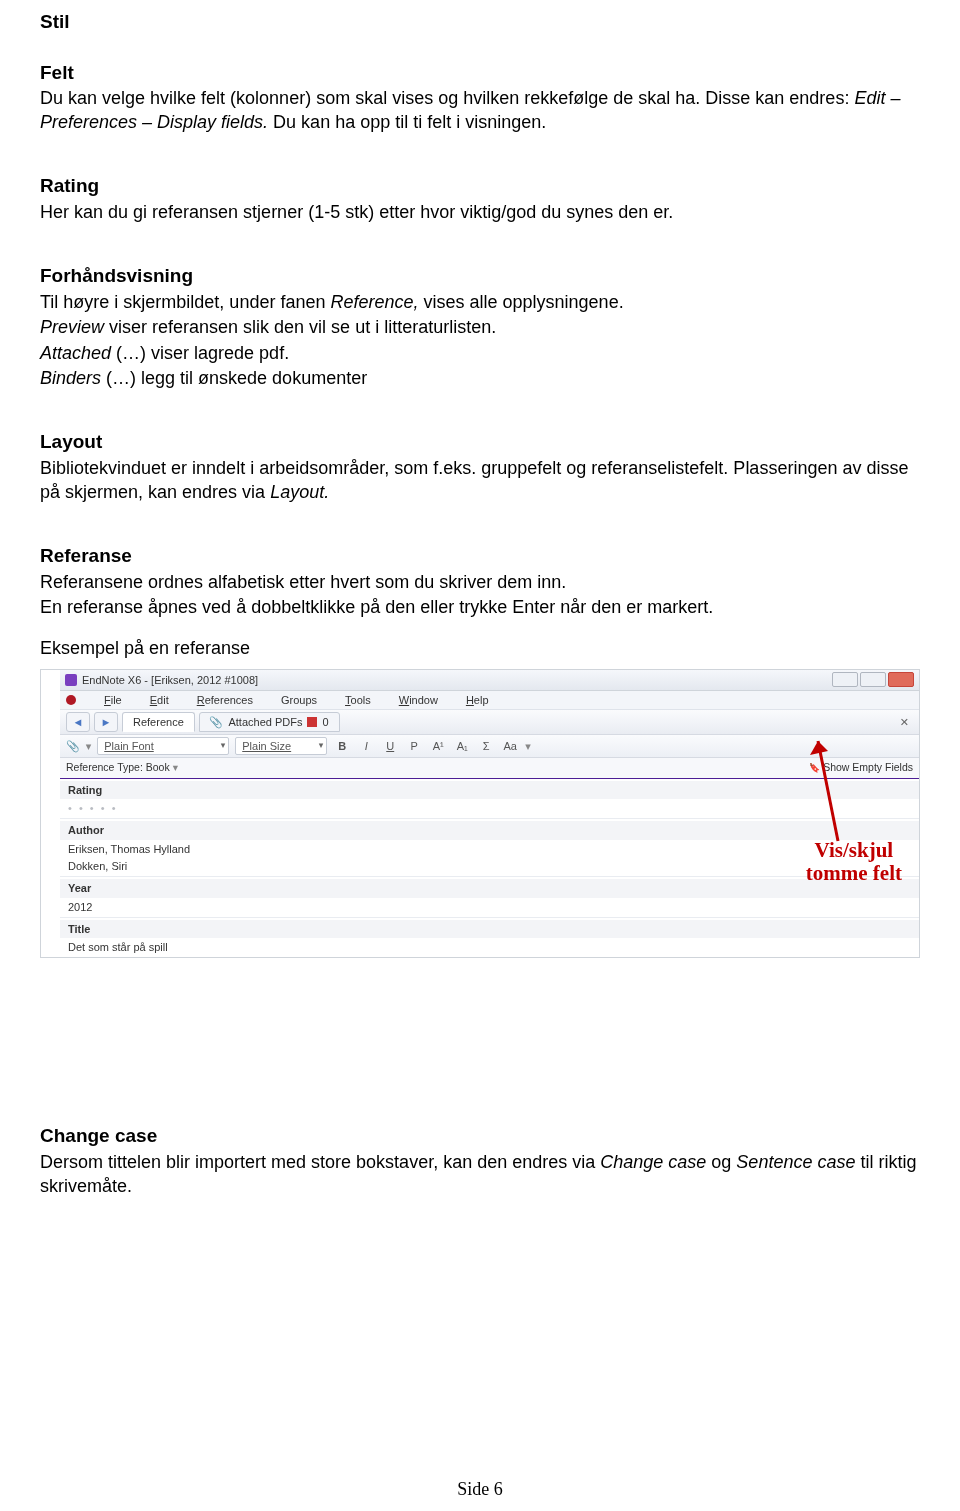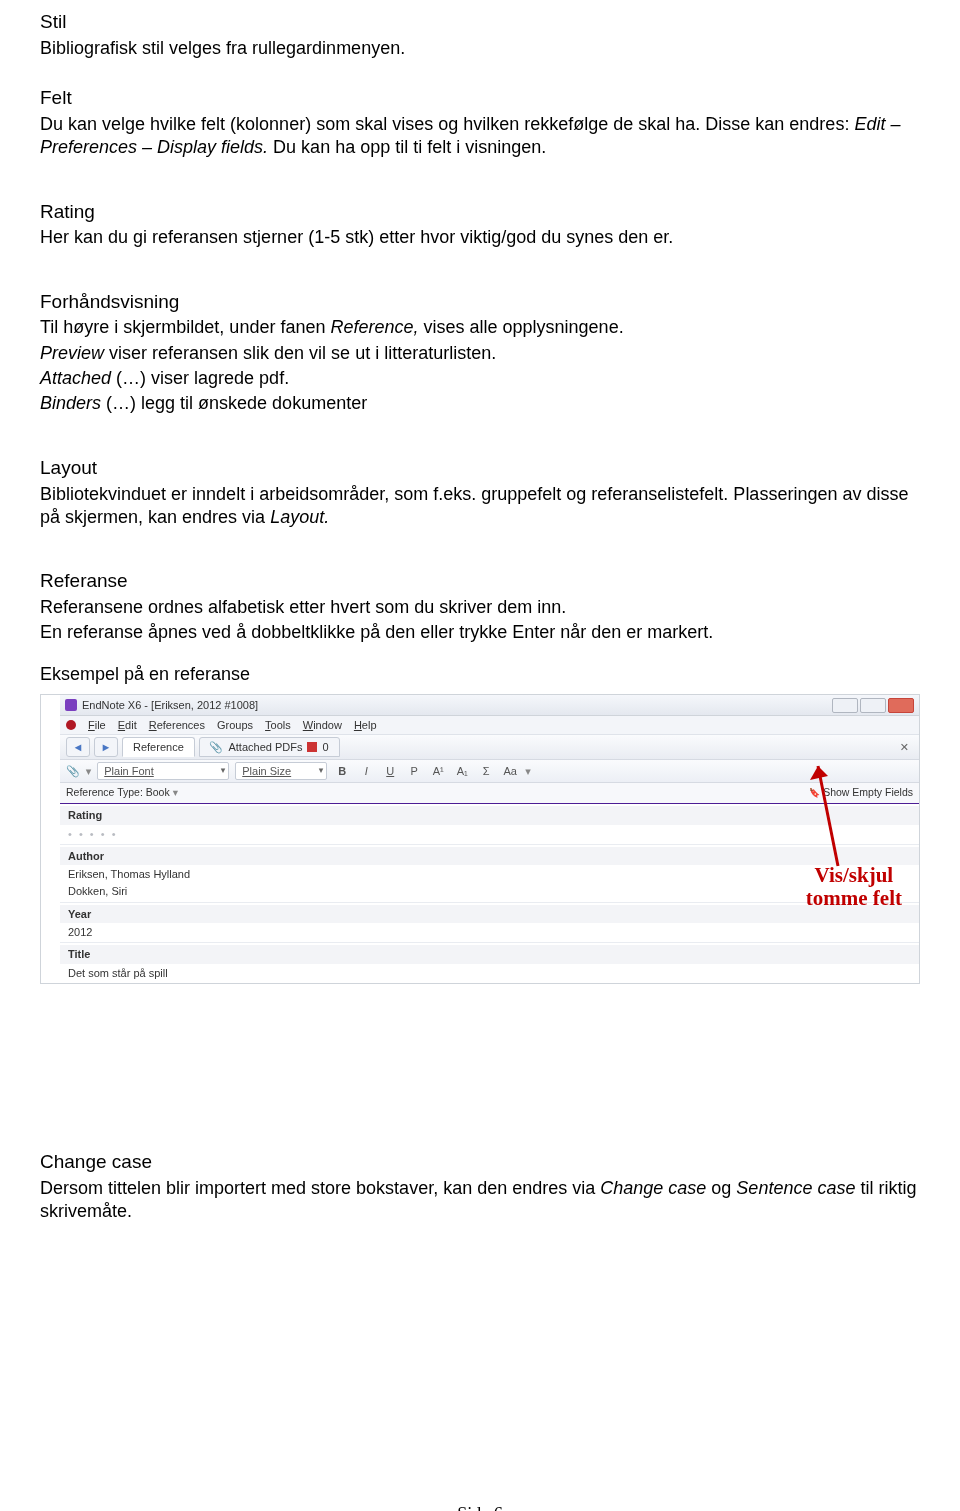--- a/index.html
+++ b/index.html
@@ -1,29 +1,29 @@
 <!DOCTYPE html>
 <html><head>
 <meta charset="utf-8">
 <style>
   html,body{margin:0;padding:0;background:#fff;color:#000;}
   body{width:960px;font-family:Verdana,Geneva,sans-serif;font-size:18px;line-height:1.3;}
   .page{padding:10px 40px 30px 40px;}
-  .sec-h{font-family:"Trebuchet MS",Tahoma,sans-serif;font-weight:400;font-size:19px;margin-top:26px;}
+  .sec-h{font-family:"Trebuchet MS",Tahoma,sans-serif;font-weight:700;font-size:19px;margin-top:26px;}
   .sec-h.first{margin-top:0;}
   p{margin:2px 0 0 0;}
   .it{font-style:italic;}
   .gap{margin-top:40px;}
   .sshot{margin-top:8px;border:1px solid #cfd4da;background:#fff;font-family:Tahoma,Verdana,sans-serif;font-size:11px;color:#333;position:relative;padding-left:19px;}
   .ss-titlebar{height:20px;display:flex;align-items:center;padding:0 5px;background:linear-gradient(#f5f7fb,#e4e8ef);border-bottom:1px solid #cfd4da;}
   .ss-appicon{width:12px;height:12px;border-radius:2px;background:#7a3fbf;margin-right:5px;}
   .ss-winbtns{margin-left:auto;display:flex;gap:2px;}
   .ss-winbtn{width:24px;height:13px;border:1px solid #b0b6c0;background:#eef1f6;border-radius:2px;}
   .ss-winbtn.close{background:#e06b5b;border-color:#c6453a;}
-  .ss-menubar{height:18px;display:flex;align-items:center;gap:12px;padding:0 6px;background:#f3f5f9;border-bottom:1px solid #dfe3ea;}
+  .ss-menubar{height:18px;display:flex;align-items:center;gap:28px;padding:0 6px;background:#f3f5f9;border-bottom:1px solid #dfe3ea;}
   .ss-menubar .en-dot{width:10px;height:10px;border-radius:50%;background:#b01824;}
   .ss-menuitem u{text-decoration:underline;}
   .ss-toolbar{height:24px;display:flex;align-items:center;padding:0 6px;background:linear-gradient(#fafbfd,#e9ecf2);border-bottom:1px solid #d6dae2;gap:4px;}
   .nav-btn{width:22px;height:18px;border:1px solid #c6ccd6;border-radius:3px;background:#f3f5f9;display:flex;align-items:center;justify-content:center;color:#4a77c4;font-size:11px;}
   .tab{height:18px;padding:0 10px;border:1px solid #c6ccd6;border-radius:3px 3px 0 0;display:flex;align-items:center;background:#f3f5f9;gap:5px;}
   .tab.active{background:#fff;border-bottom-color:#fff;}
   .clip-ic{color:#777;}
   .pdf-ic{width:10px;height:10px;background:#c33;}
   .ss-fmt{height:22px;display:flex;align-items:center;padding:0 6px;background:linear-gradient(#fafbfd,#eceff5);border-bottom:1px solid #d6dae2;gap:6px;font-size:11px;color:#555;}
   .dd{height:16px;border:1px solid #c6ccd6;background:#fff;padding:0 14px 0 6px;display:flex;align-items:center;position:relative;border-radius:2px;text-decoration:underline;}
@@ -43,21 +43,20 @@
   .arrow-svg{position:absolute;right:72px;top:62px;}
   .annot-text{font-family:"Times New Roman",Times,serif;font-weight:700;color:#c00000;font-size:21px;text-align:center;line-height:1.1;right:18px;top:170px;position:absolute;}
   .footer{text-align:center;margin-top:280px;font-family:"Times New Roman",serif;font-size:18px;}
 </style>
 </head>
 <body>
 
 <div class="page">
 
   <div class="sec-h first">Stil</div>
-  <p>Bibliografisk stil velges fra rullegardinmenyen.</p>
 
   <div class="sec-h">Felt</div>
   <p>
     <span>Du kan velge hvilke felt (kolonner) som skal vises og hvilken rekkefølge de skal ha. Disse kan endres: </span><span class="it">Edit – Preferences – Display fields.</span><span> Du kan ha opp til ti felt i visningen.</span>
   </p>
 
   <div class="gap"></div>
   <div class="sec-h" style="margin-top:0">Rating</div>
   <p>Her kan du gi referansen stjerner (1-5 stk) etter hvor viktig/god du synes den er.</p>
 

